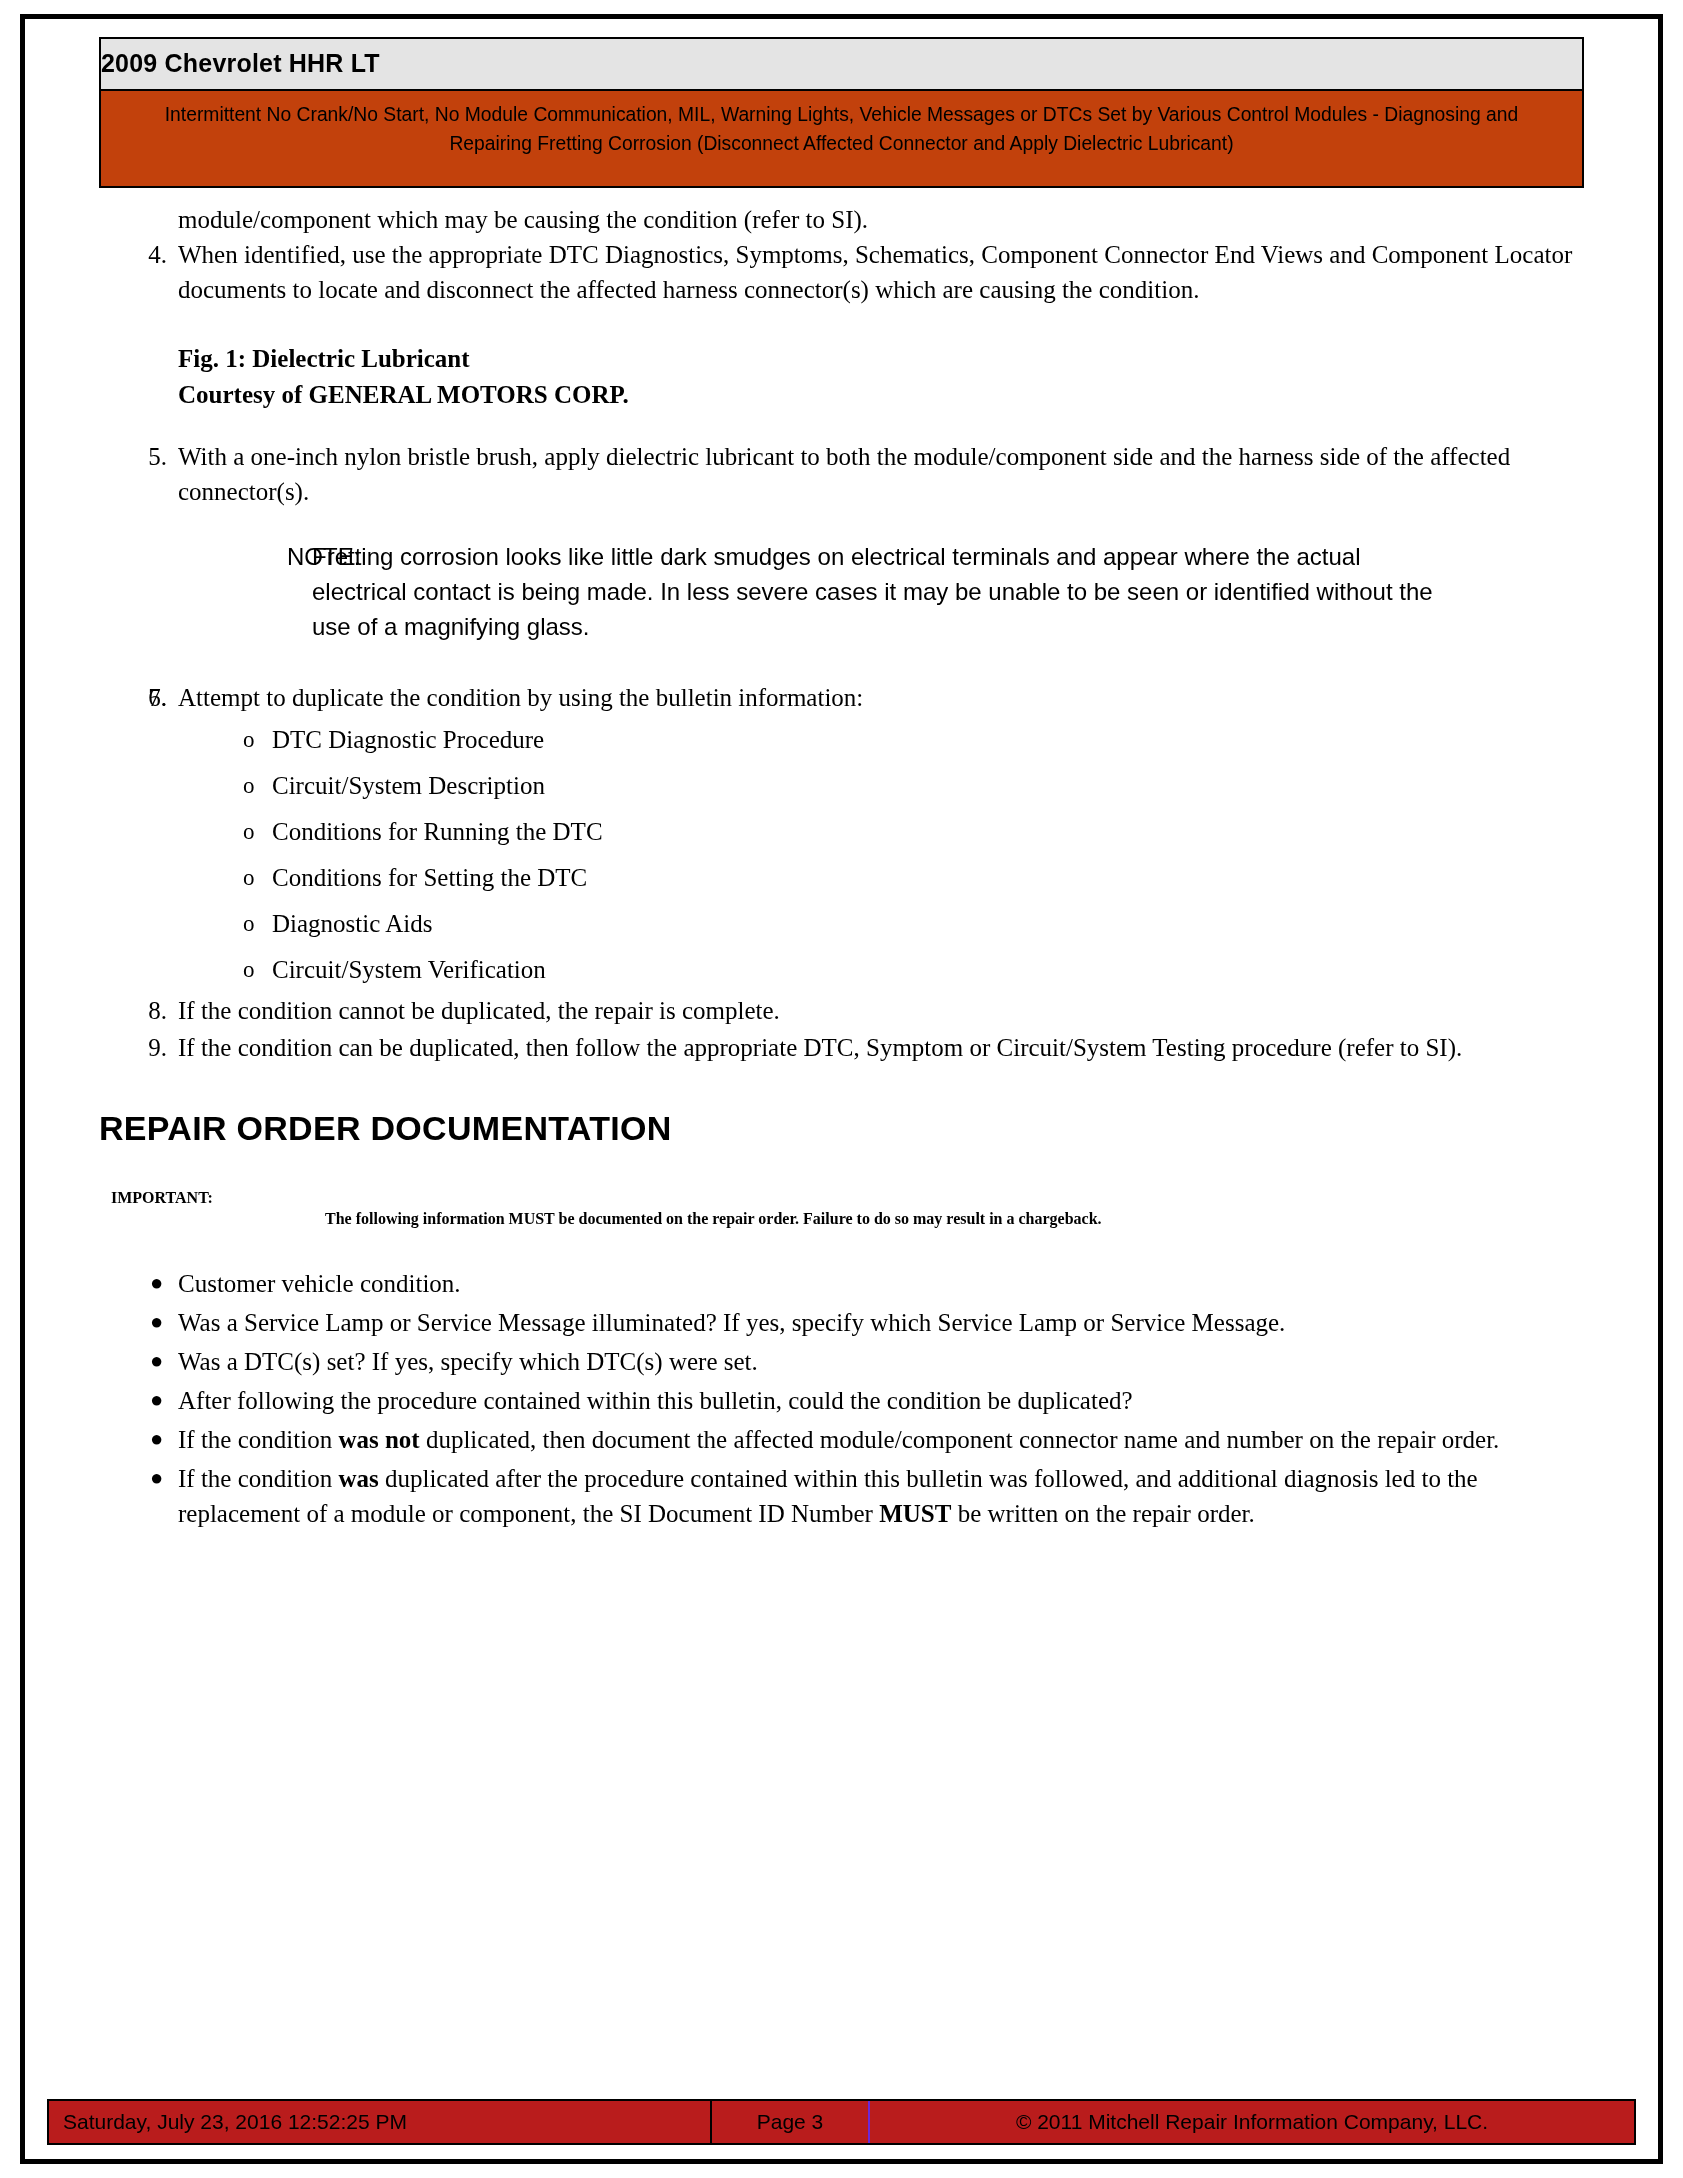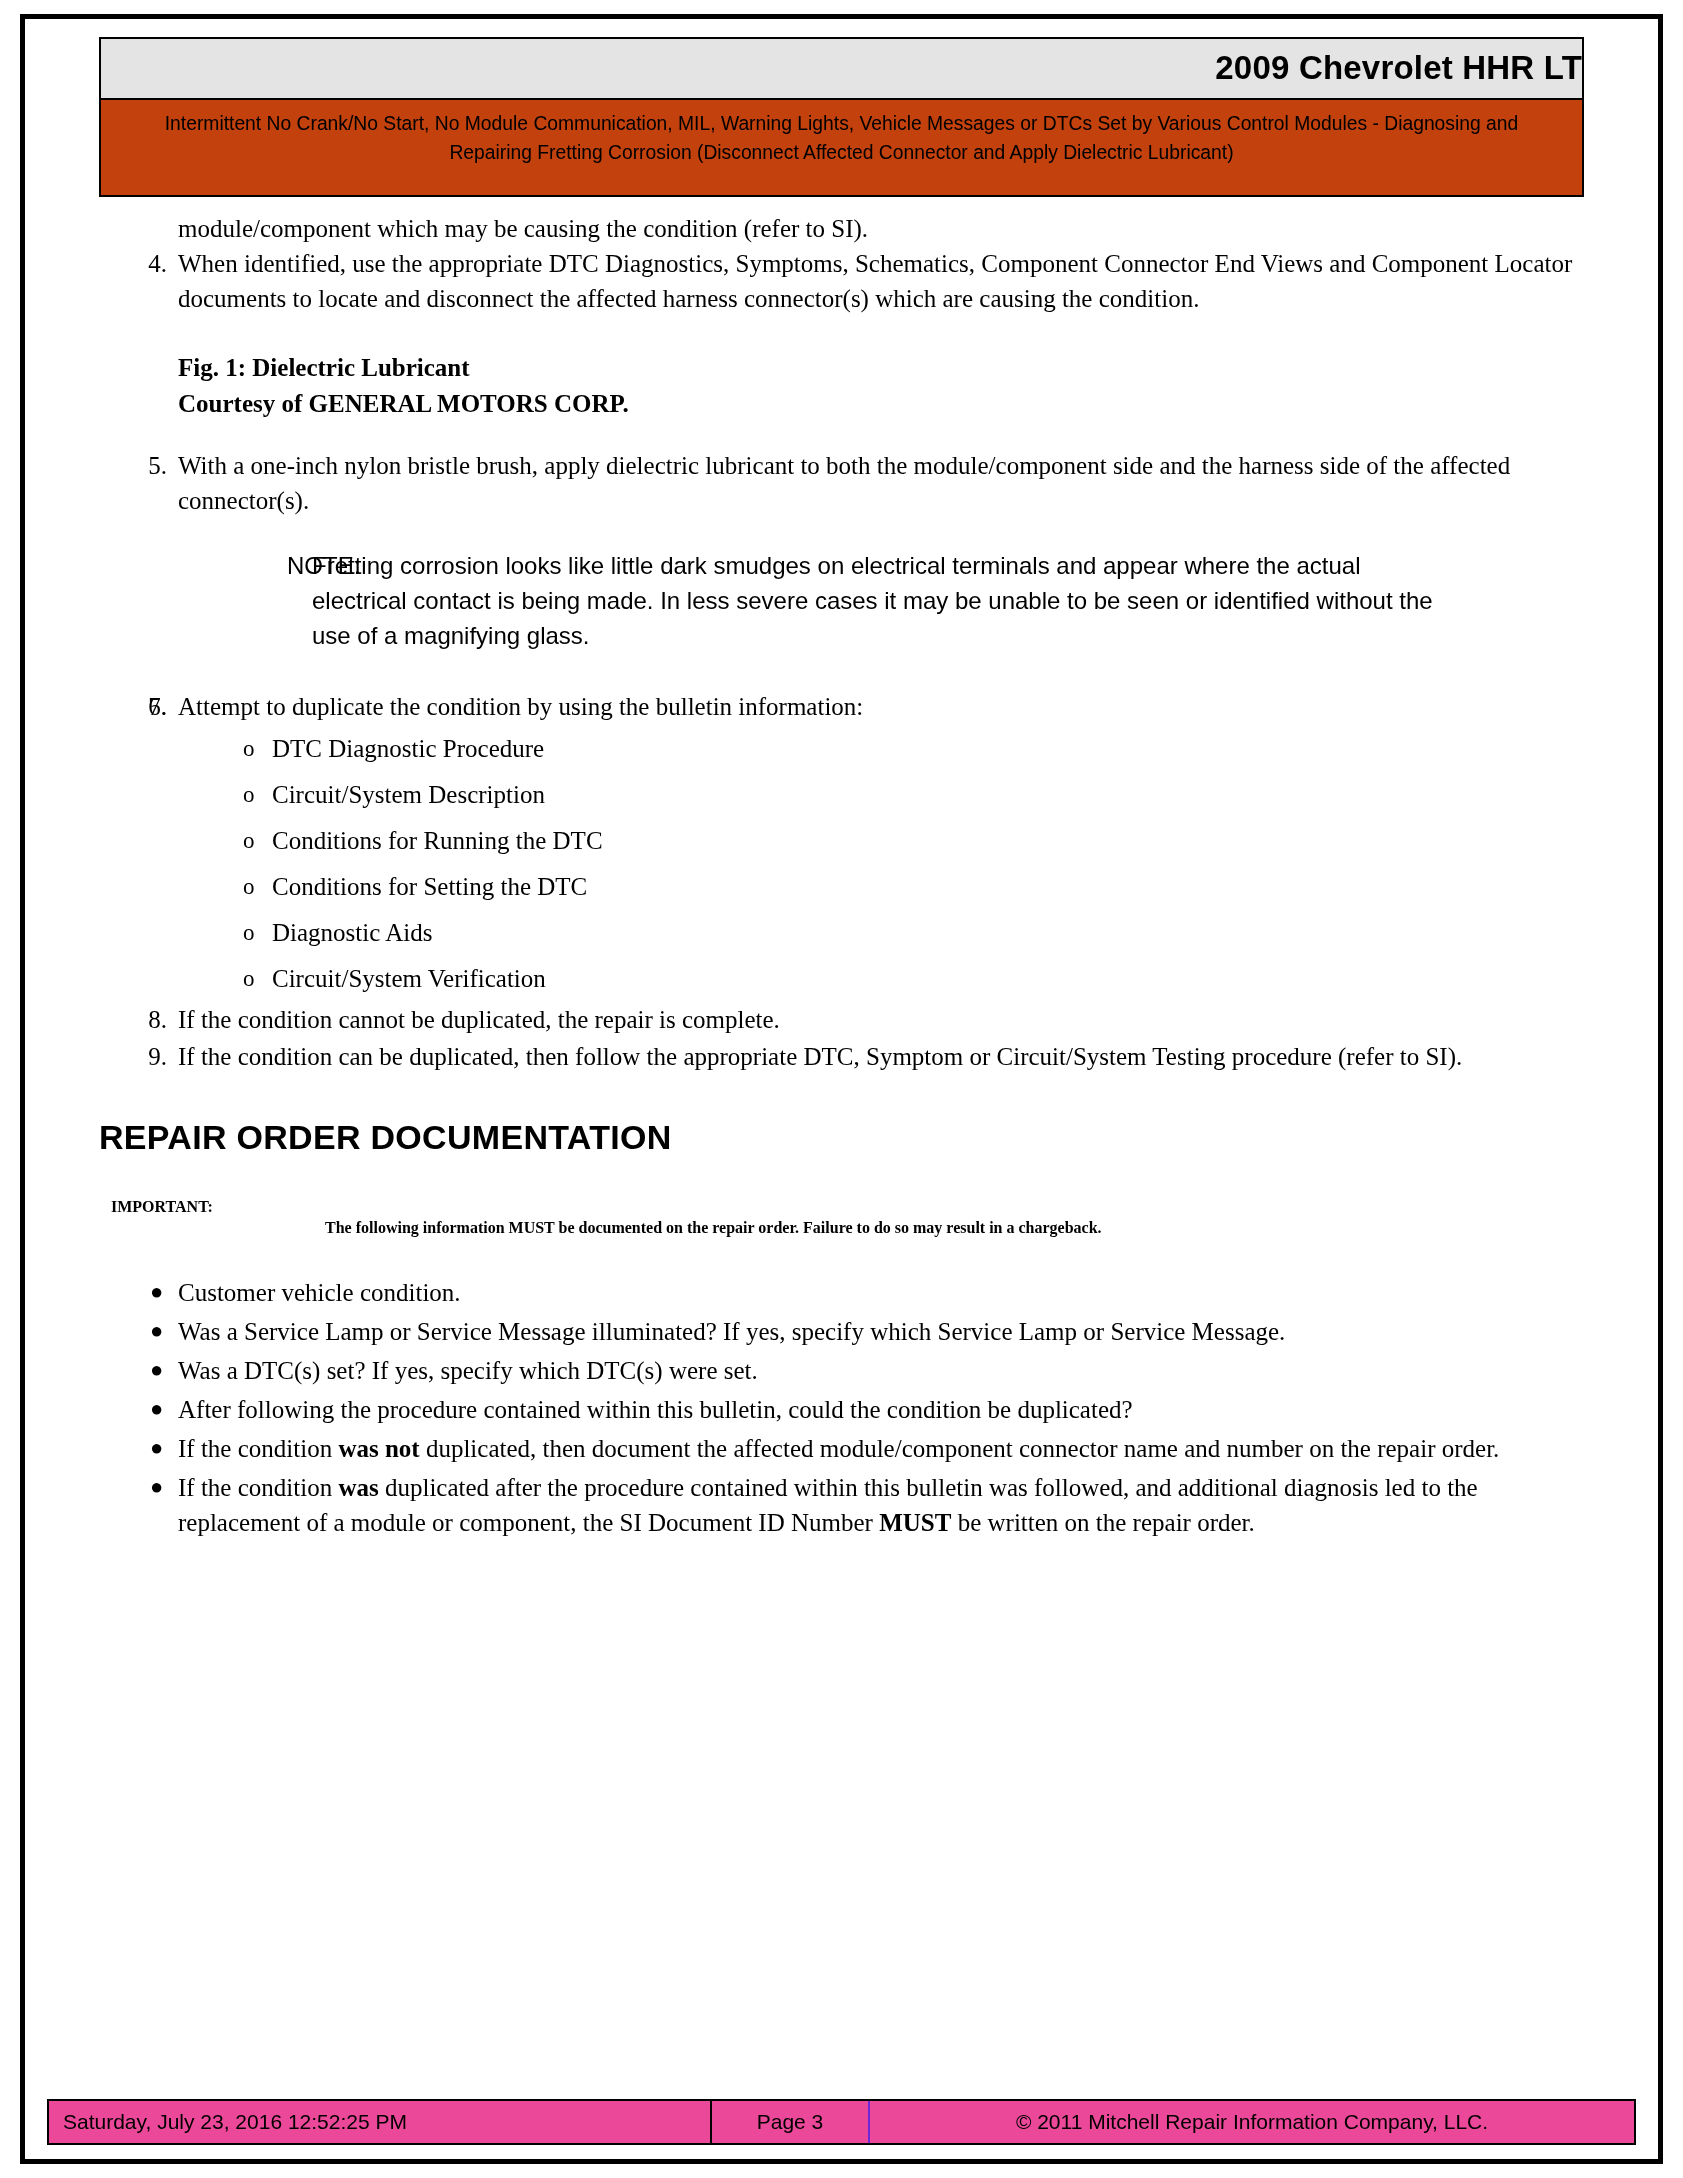--- a/index.html
+++ b/index.html
@@ -40,24 +40,24 @@
   
   .header-box {
     border: 2px solid #000000;
     box-sizing: border-box;
     width: 1485px;
     margin: 0 auto;
   }
   .header-title {
     background: #e4e4e4;
     border-bottom: 2px solid #000000;
-    text-align: right;
+    text-align: left;
     font-family: "Liberation Sans", sans-serif;
     font-weight: bold;
-    font-size: 33px;
+    font-size: 25px;
     padding: 10px 0 11px 0;
     letter-spacing: 0.2px;
   }
   .header-sub {
     background: #c2410c;
     text-align: center;
     font-family: "Liberation Sans", sans-serif;
     font-size: 19.3px;
     line-height: 29px;
     padding: 9px 28px 28px 28px;
@@ -196,21 +196,21 @@
     left: 22px;
     right: 22px;
     bottom: 14px;
     height: 46px;
     border: 2px solid #000000;
     box-sizing: border-box;
     display: flex;
     align-items: stretch;
     font-family: "Liberation Sans", sans-serif;
     font-size: 21px;
-    background: #ec4899;
+    background: #b91c1c;
   }
   .footer-left {
     flex: 0 0 663px;
     display: flex;
     align-items: center;
     padding-left: 14px;
     border-right: 2px solid #000000;
     box-sizing: border-box;
   }
   .footer-mid {

